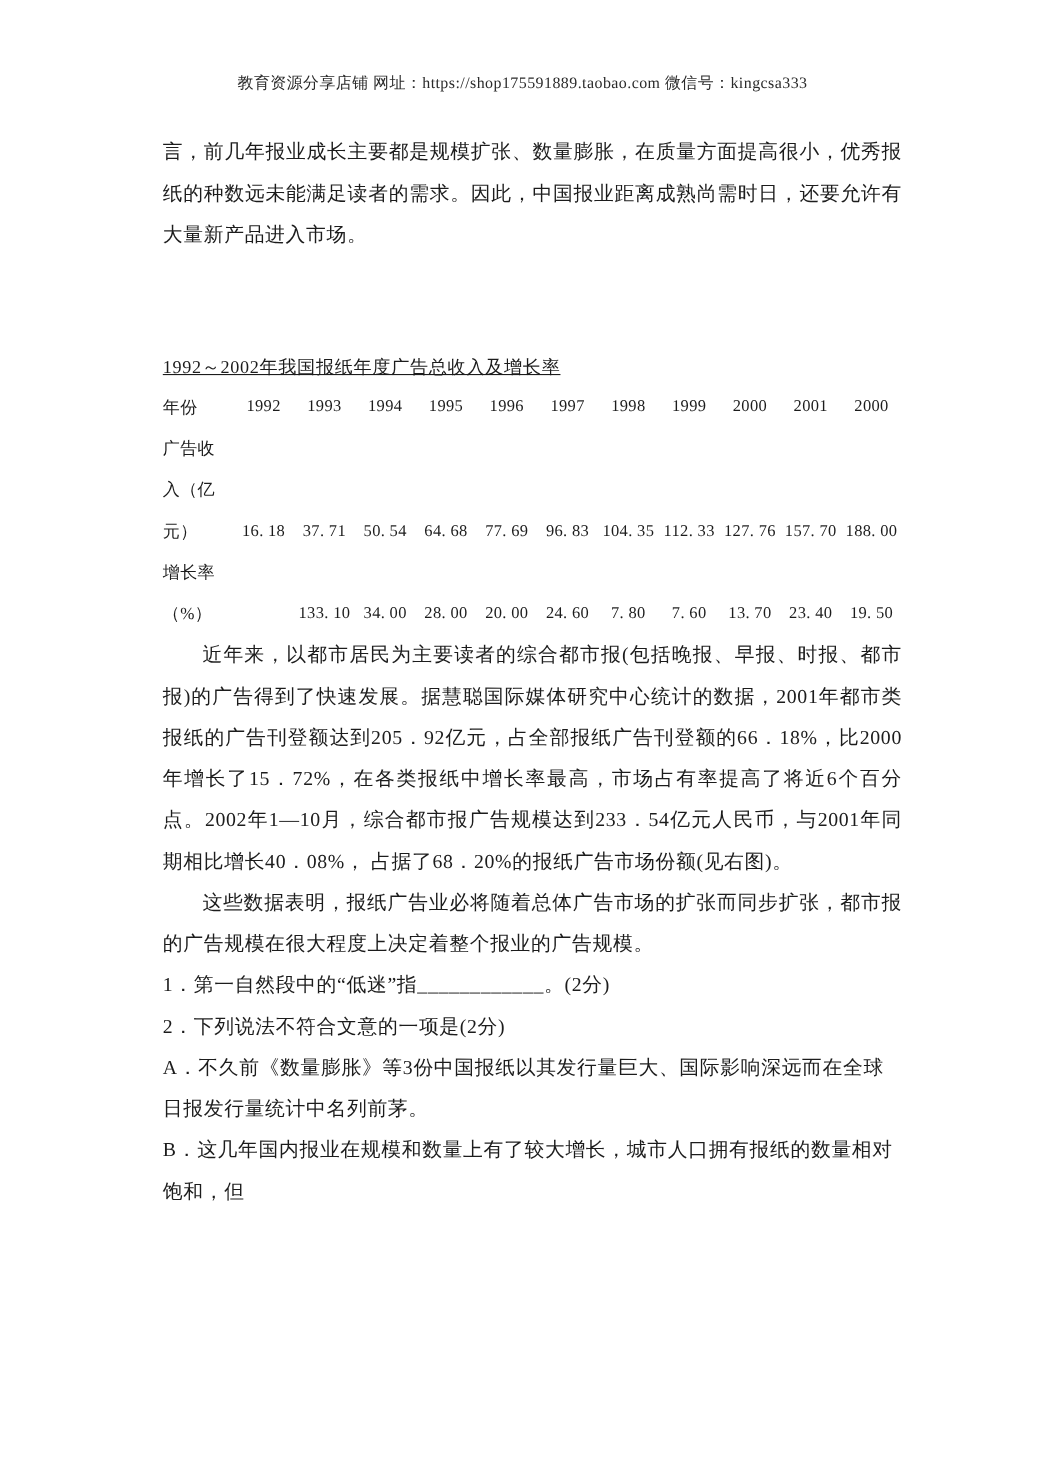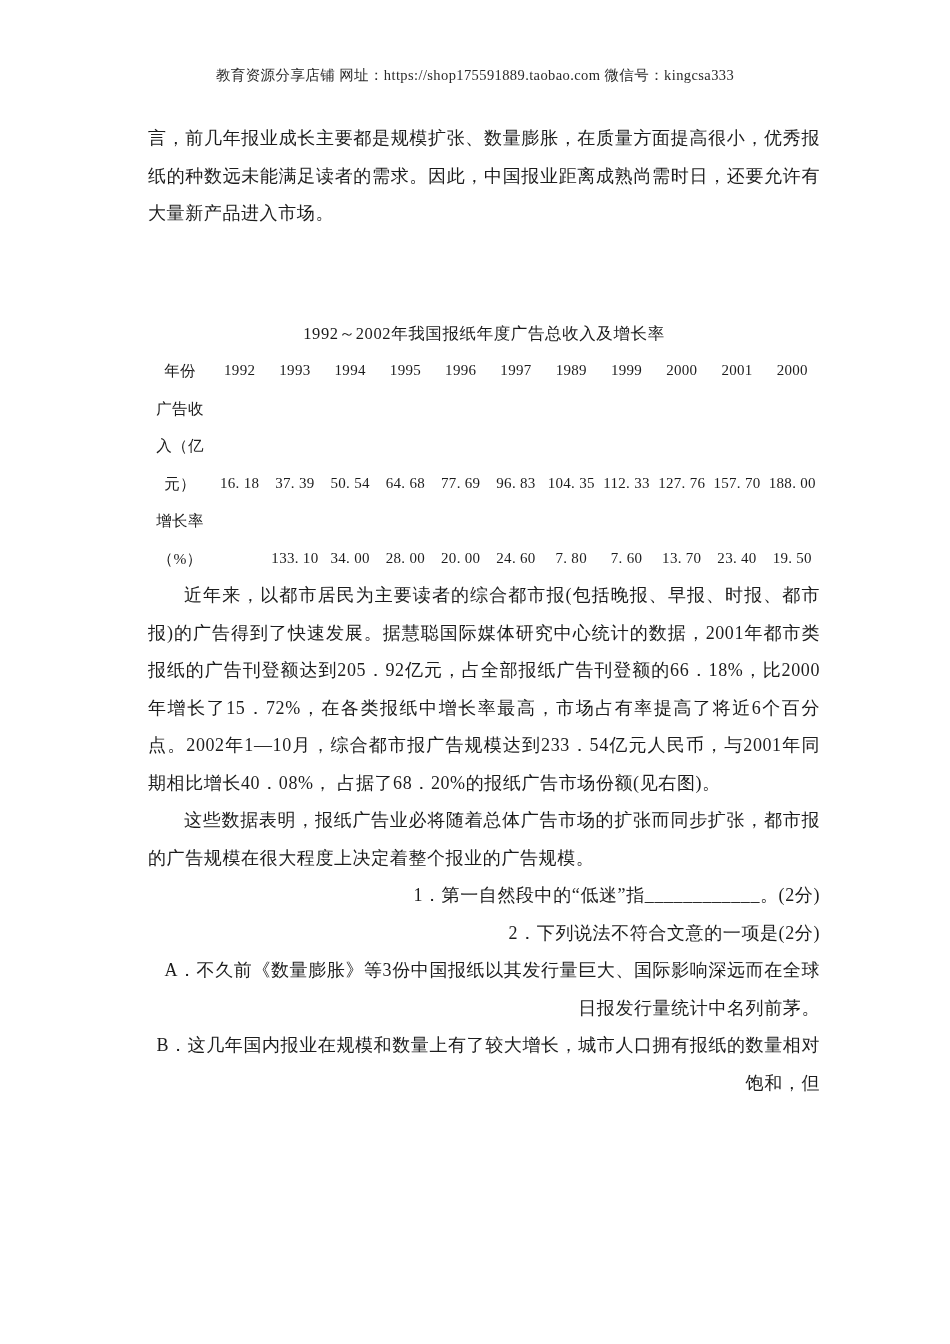--- a/index.html
+++ b/index.html
@@ -33,39 +33,39 @@
   }
   .para {
     margin: 0;
     font-size: 18px;
     line-height: 37.5px;
     text-align: justify;
     text-justify: inter-character;
     letter-spacing: 0.6px;
   }
   .indent { text-indent: 2em; }
-  .qline { text-align: right; }
+  .qline { text-align: left; }
   .table-block { margin-top: 82px; }
   .table-title {
-    text-align: center;
+    text-align: left;
     font-size: 16.5px;
     line-height: 37.5px;
     letter-spacing: 0.6px;
+    text-decoration: underline;
   }
   .trow {
     display: flex;
     line-height: 37.5px;
     font-size: 15px;
     letter-spacing: 0.3px;
   }
   .tlabel {
     width: 64px;
     flex: none;
     font-size: 15.5px;
-    text-align: center;
   }
   .tcell {
     flex: 1;
     text-align: center;
   }
 </style>
 </head>
 <body>
 
 <div class="page">
@@ -80,38 +80,38 @@
       <div class="table-title">1992～2002年我国报纸年度广告总收入及增长率</div>
 
       <div class="trow">
         <div class="tlabel">年份</div>
         <div class="tcell">1992</div>
         <div class="tcell">1993</div>
         <div class="tcell">1994</div>
         <div class="tcell">1995</div>
         <div class="tcell">1996</div>
         <div class="tcell">1997</div>
-        <div class="tcell">1989</div>
+        <div class="tcell">1998</div>
         <div class="tcell">1999</div>
         <div class="tcell">2000</div>
         <div class="tcell">2001</div>
         <div class="tcell">2000</div>
       </div>
 
       <div class="trow">
         <div class="tlabel">广告收</div>
       </div>
       <div class="trow">
         <div class="tlabel">入（亿</div>
       </div>
 
       <div class="trow">
         <div class="tlabel">元）</div>
         <div class="tcell">16. 18</div>
-        <div class="tcell">37. 39</div>
+        <div class="tcell">37. 71</div>
         <div class="tcell">50. 54</div>
         <div class="tcell">64. 68</div>
         <div class="tcell">77. 69</div>
         <div class="tcell">96. 83</div>
         <div class="tcell">104. 35</div>
         <div class="tcell">112. 33</div>
         <div class="tcell">127. 76</div>
         <div class="tcell">157. 70</div>
         <div class="tcell">188. 00</div>
       </div>

